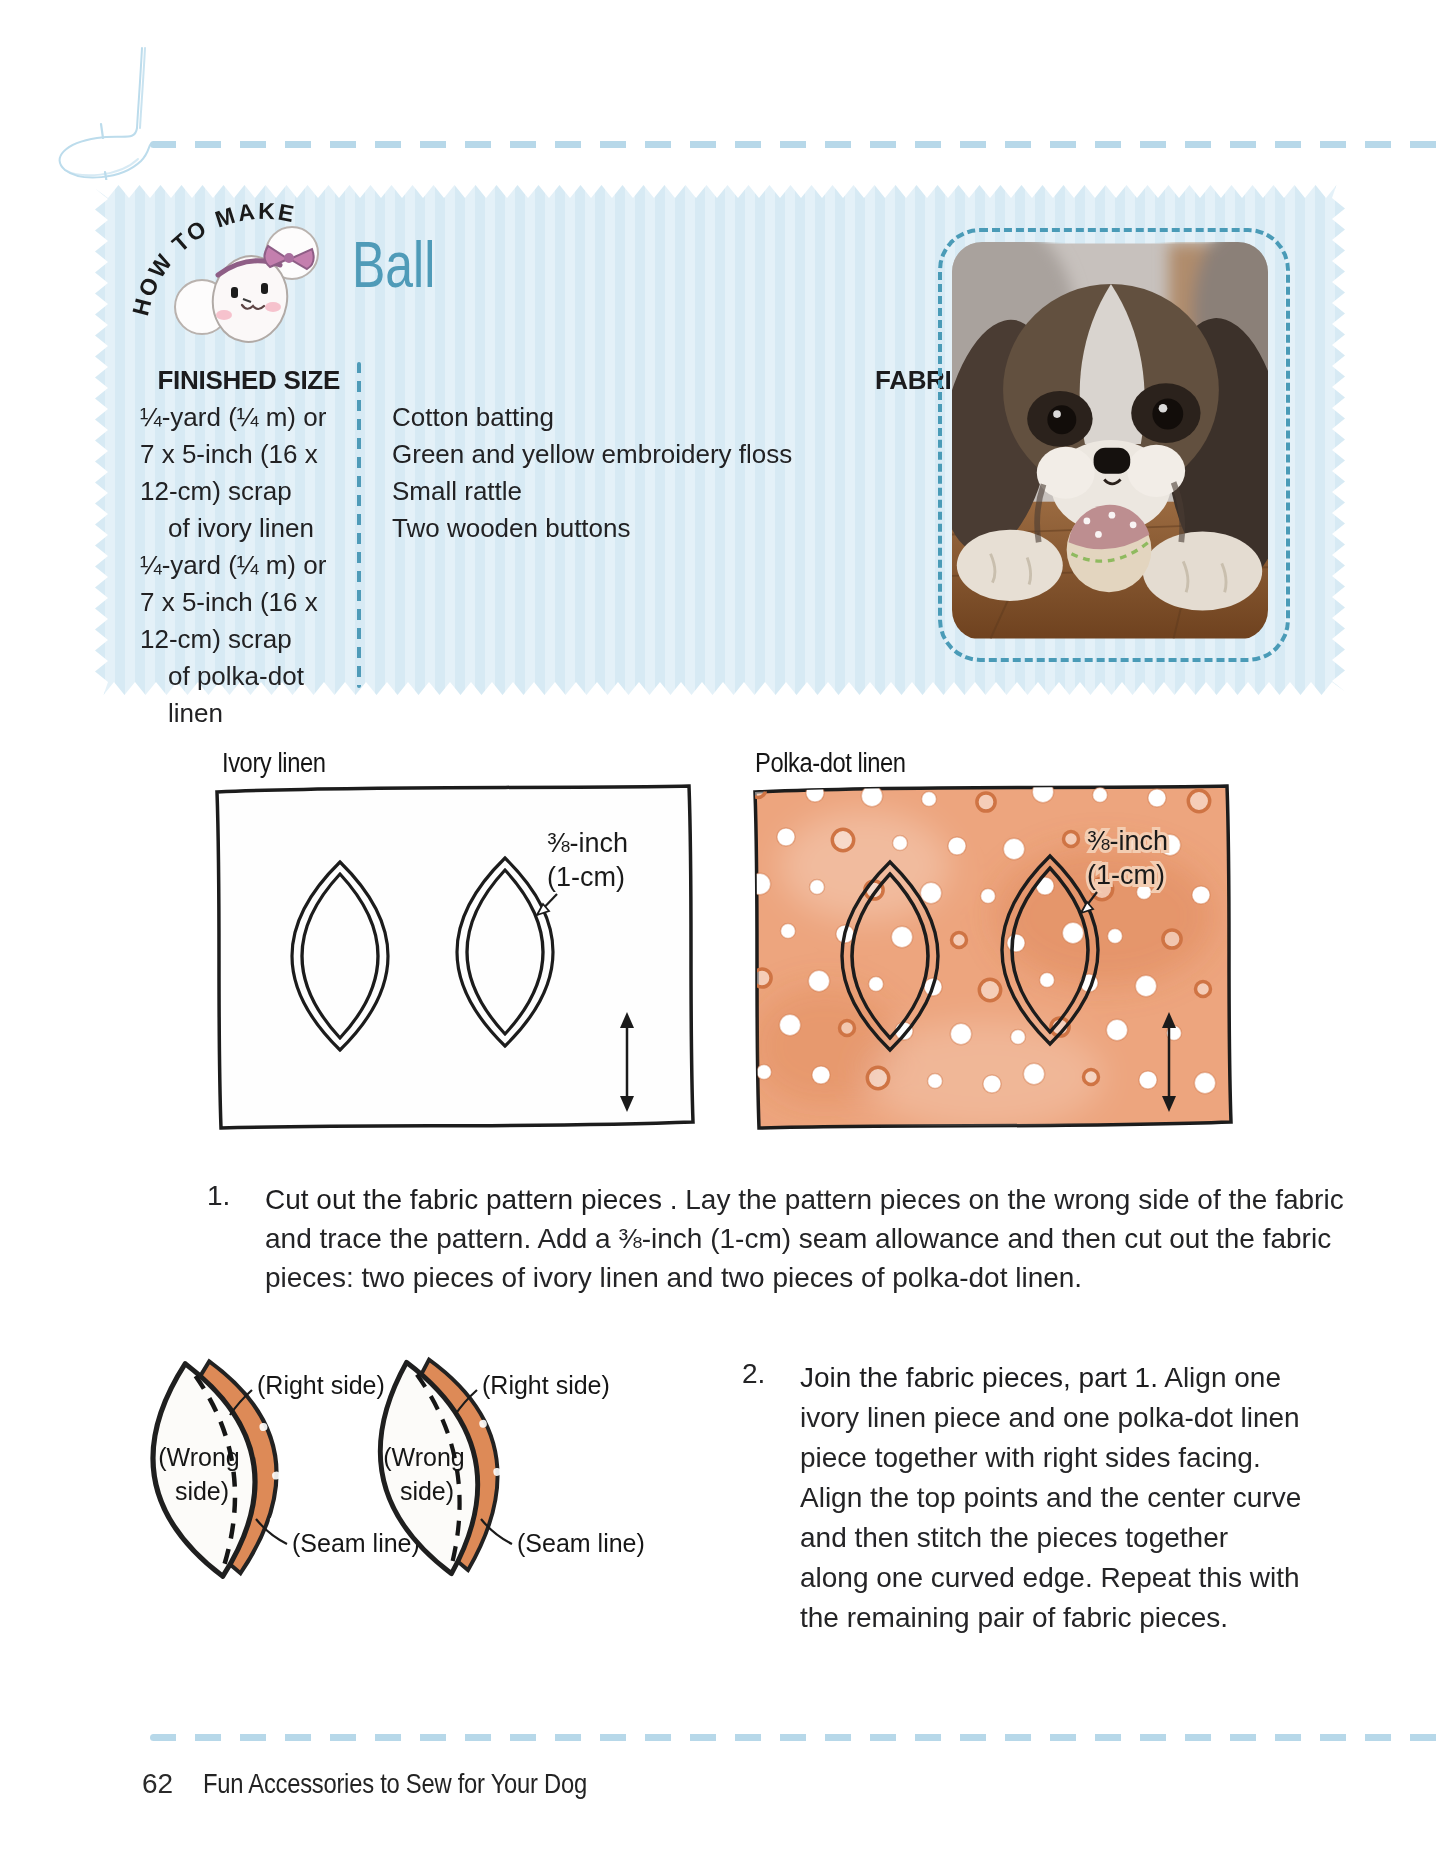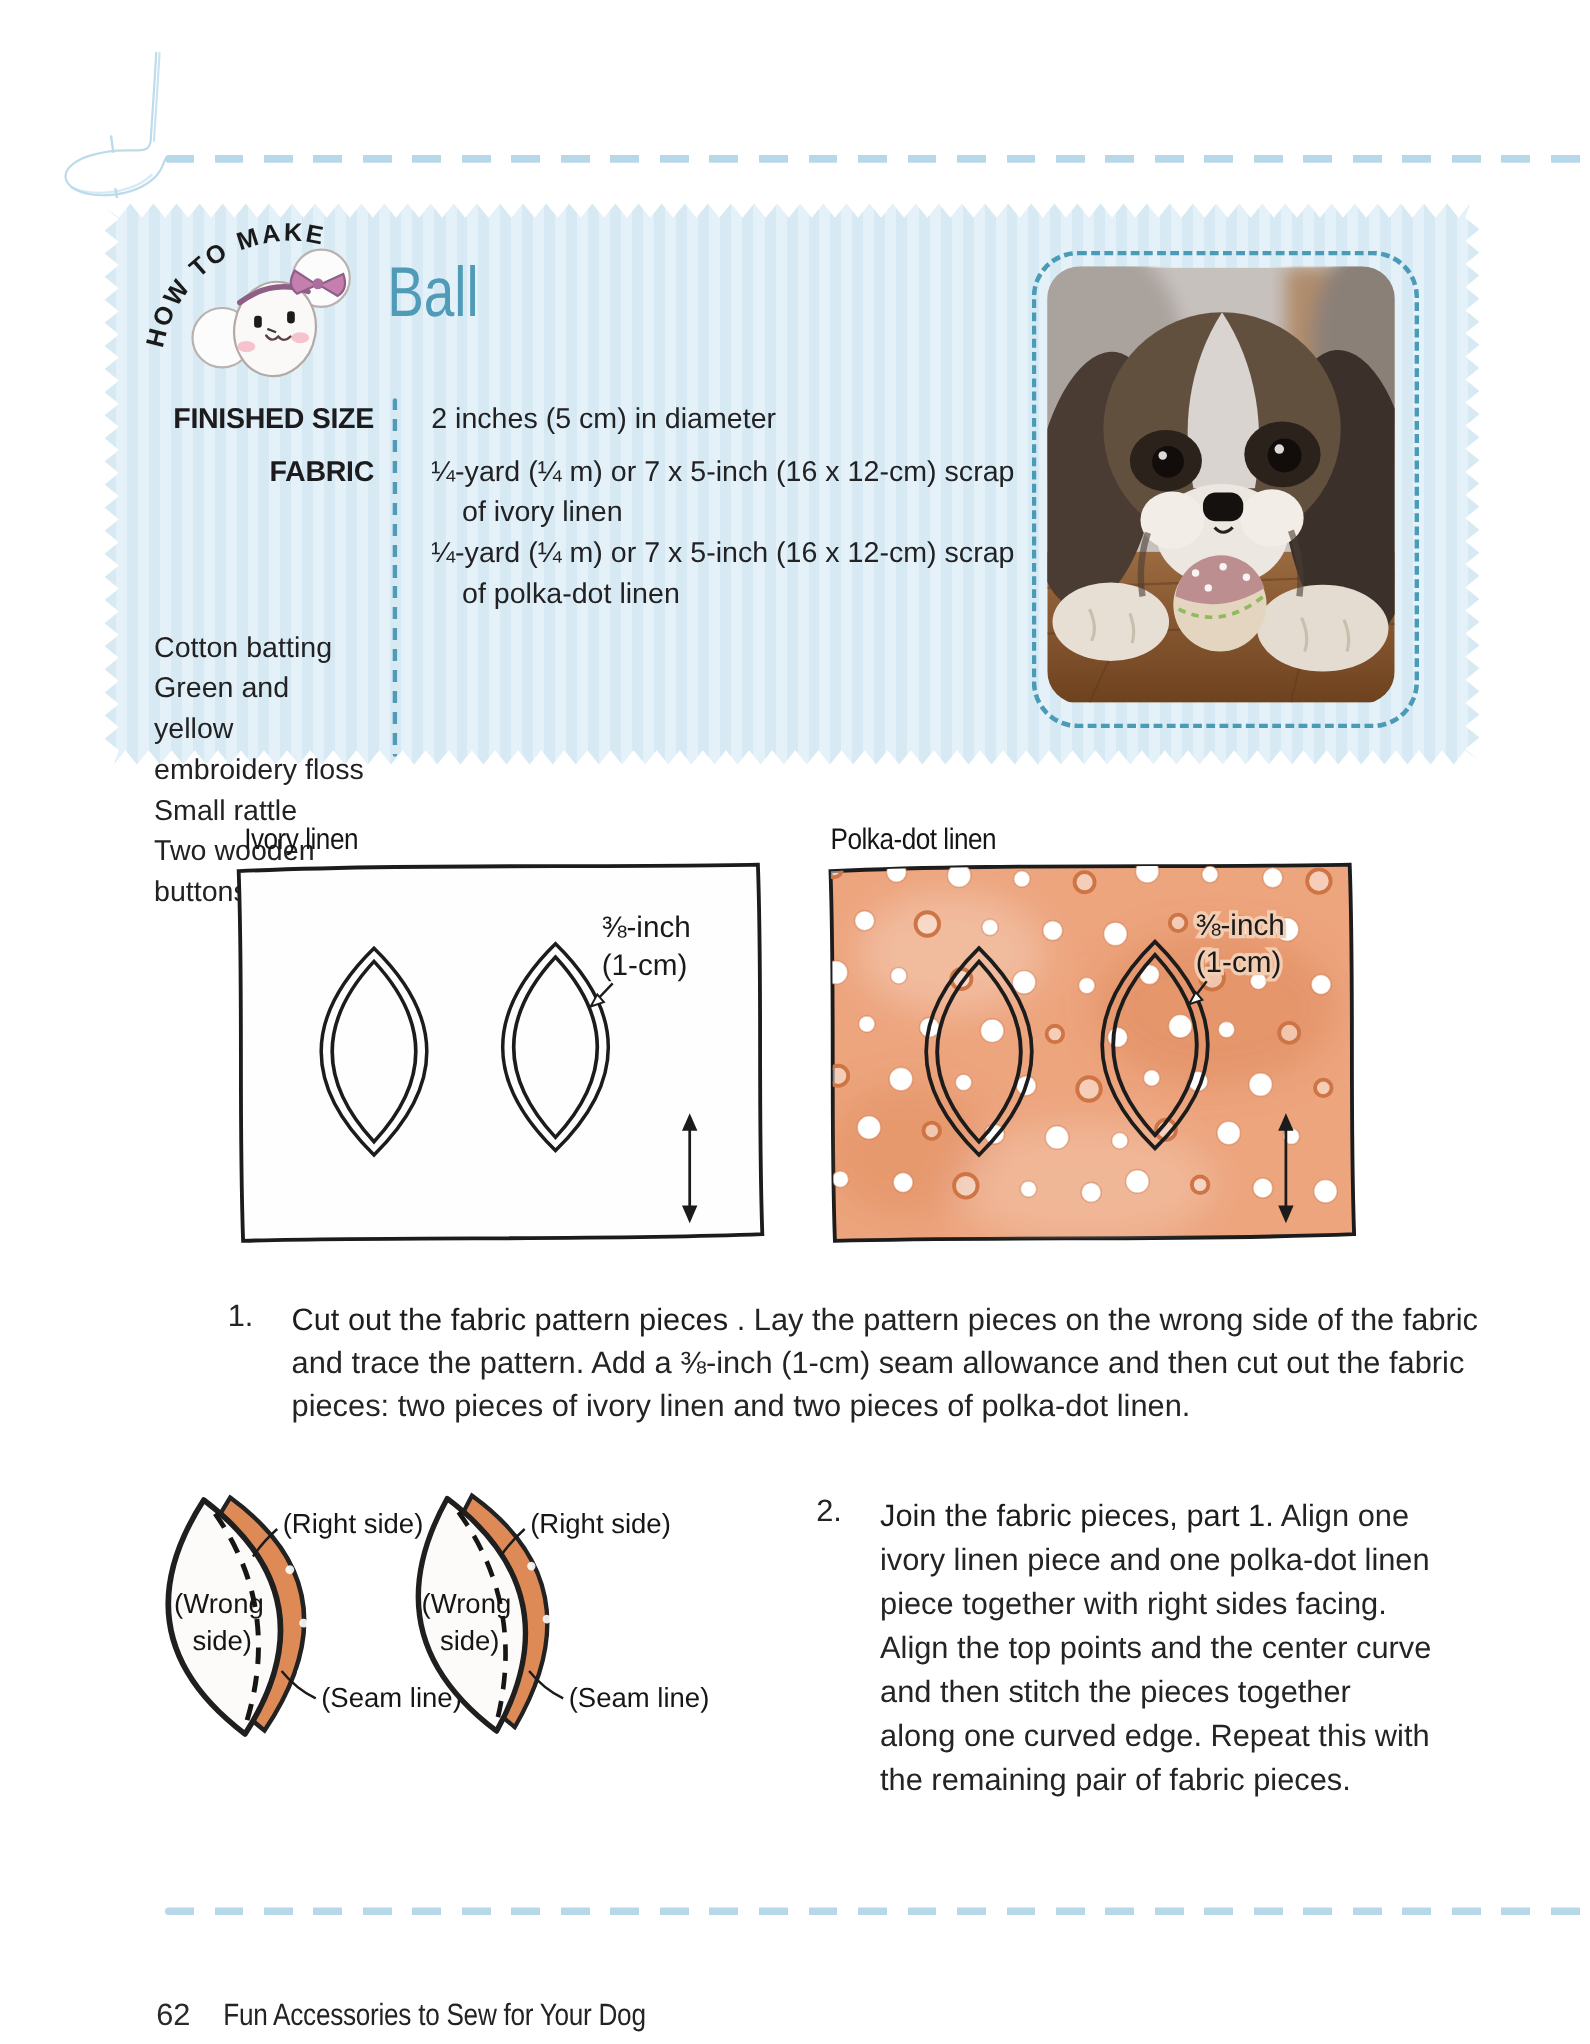--- a/index.html
+++ b/index.html
@@ -40,21 +40,21 @@
   
   .step{position:absolute;display:flex;font-size:28px;color:#242426;}
   .step-num{width:58px;flex:none;}
   .step1{left:207px;top:1180px;width:1140px;}
   .step1 .step-body{line-height:39px;}
   .step2{left:742px;top:1358px;width:562px;}
   .step2 .step-body{line-height:40px;}
   .bold{font-weight:400;color:#1d1d1f;}
 
   
-  .footer{position:absolute;left:142px;top:1768px;display:flex;align-items:baseline;gap:30px;margin-top:48px;}
+  .footer{position:absolute;left:142px;top:1768px;display:flex;align-items:baseline;gap:30px;}
   .page-num{font-size:28px;color:#2a2a2a;}
   .book-title{font-size:28px;color:#232323;letter-spacing:-0.3px;
     transform:scaleX(.85);transform-origin:0 50%;}
 
   svg text{font-family:"Liberation Sans",sans-serif;}
 </style>
 </head>
 <body>
 
 <div class="page">
@@ -95,21 +95,20 @@
         <path d="M112 110 q5 7 11 1 q5 6 11 0" fill="none" stroke="#5d4444" stroke-width="2.2" stroke-linecap="round"></path>
         <path d="M113 104 l8 3" stroke="#3a3a3a" stroke-width="2"></path>
       </g>
     </svg>
   </div>
   <div class="title">Ball</div>
 
   <div class="v-dash"></div>
   <div class="specs">
     <div class="spec-label">FINISHED SIZE</div>
-    <div class="spec-val pad-b11">2 inches (5 cm) in diameter</div>
 
     <div class="spec-label">FABRIC</div>
     <div class="spec-val pad-b12">
       <div>¼-yard (¼ m) or 7 x 5-inch (16 x 12-cm) scrap</div>
       <div class="hang">of ivory linen</div>
       <div>¼-yard (¼ m) or 7 x 5-inch (16 x 12-cm) scrap</div>
       <div class="hang">of polka-dot linen</div>
     </div>
 
     <div class="spec-val">

